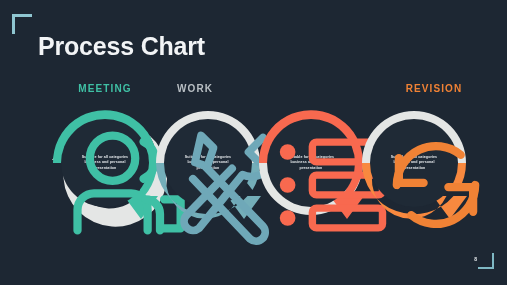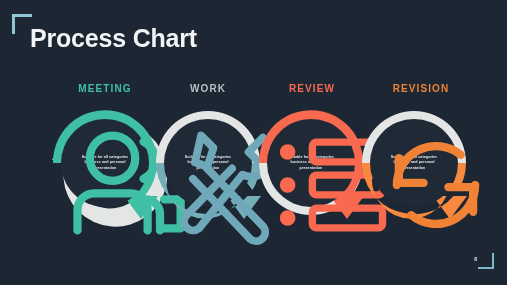--- a/index.html
+++ b/index.html
@@ -12,21 +12,21 @@
   #slide{position:absolute;inset:0;width:507px;height:285px;}
 
   
   #title-block{position:absolute;left:22px;top:18px;}
   #corner-bracket{
     position:absolute;left:-10px;top:-4px;width:17px;height:17px;
     border-left:3px solid #8fc6d1;border-top:3px solid #8fc6d1;
   }
   #page-title{
     font-size:25px;font-weight:bold;color:#f2f4f6;letter-spacing:-.2px;
-    line-height:1;white-space:nowrap;margin:8px;
+    line-height:1;white-space:nowrap;margin:16px;
   }
 
   
   .step-label{
     position:absolute;top:83px;width:120px;text-align:center;
     font-size:10px;font-weight:bold;letter-spacing:1.1px;
   }
 
   
   .ring{position:absolute;width:132px;height:132px;}
@@ -56,23 +56,22 @@
 <body style="background: rgb(29, 39, 51);">
 
 <div id="slide">
 
   <div id="title-block">
     <span id="corner-bracket" style="border-color: rgb(143, 198, 209);"></span>
     <h1 id="page-title">Process Chart</h1>
   </div>
 
   <div class="step-label" style="left: 45px; color: rgb(63, 192, 165);">MEETING</div>
-  <div class="step-label" style="left: 148px; color: rgb(185, 191, 196); text-align: center;">WORK</div>
-  <div class="step-label" style="left: 252px; color: rgb(248, 105, 79);">REVIEW</div>
-  <div class="step-label" style="left: 361px; color: rgb(240, 130, 53);">REVISION</div>
+  <div class="step-label" style="left: 135px; color: rgb(185, 191, 196); text-align: center;">WORK</div>
+  <div class="step-label" style="left: 374px; color: rgb(240, 130, 53);">REVISION</div>
 
   <div class="ring" id="ring-1" style="left:39px;top:97px;">
     <svg viewBox="0 0 132 132">
 
       <path d="M 118 66 A 52 52 0 0 0 110 38 L 110 38 A 52 52 0 1 1 26.5 63 L 13 63 L 30 40 L 47 63 L 33.5 63 A 38.5 38.5 0 1 0 100 48 A 38.5 38.5 0 0 1 105 66 Z" fill="#e4e6e5"></path>
 
       <path d="M 14 66 A 52 52 0 1 1 105.5 99 L 119 99 L 102 122 L 85 99 L 98.5 99 A 38.5 38.5 0 1 0 27.5 66 Z" fill="#3fc0a5"></path>
     </svg>
     <div class="ring-core">
       <svg class="ring-icon" viewBox="0 0 32 32" fill="none" stroke="#3fc0a5" stroke-width="2" stroke-linecap="round" stroke-linejoin="round">

